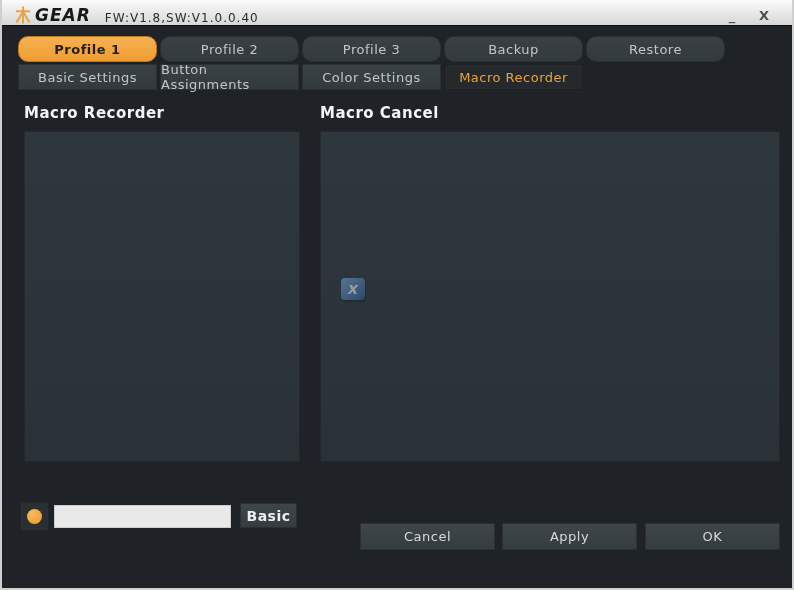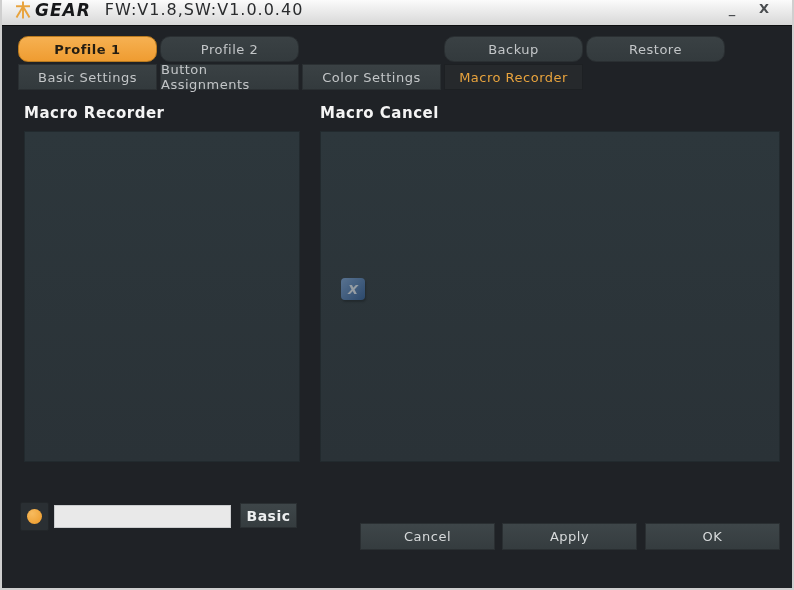--- a/index.html
+++ b/index.html
@@ -10,30 +10,30 @@
     position:relative; width:794px; height:590px;
     background:#1f2226; overflow:hidden;
     border:2px solid #cfcfcf; border-top:none;
   }
 
   
   .titlebar {
     position:absolute; top:0; left:0; right:0; height:26px;
     background:linear-gradient(#fbfbfb,#d7d7d7);
     border-bottom:1px solid #0e0f10;
-    display:flex; align-items:flex-start; padding:0 8px;
+    display:flex; align-items:flex-end; padding:0 8px;
   }
   .logo-wrap { display:flex; align-items:center; gap:3px; margin-left:4px; }
   .logo-mark { width:18px; height:18px; display:block; }
   .logo-text {
     font-size:17px; font-weight:bold; color:#17181a;
     letter-spacing:1px; font-style:italic;
   }
   .fw-text {
-    margin-left:14px; font-size:16px; color:#2a2c2e; letter-spacing:1px;
+    margin-left:14px; font-size:12px; color:#2a2c2e; letter-spacing:1px;
   }
   .win-controls { margin-left:auto; display:flex; gap:16px; padding-right:12px; }
   .win-btn {
     font-size:13px; font-weight:bold; color:#4a4d50; cursor:default;
     line-height:18px; width:16px; text-align:center;
   }
 
   
   .tab {
     position:absolute; height:26px; width:139px;
@@ -139,20 +139,21 @@
     </div>
     <span class="fw-text">FW:V1.8,SW:V1.0.0.40</span>
     <div class="win-controls">
       <span class="win-btn">_</span>
       <span class="win-btn">X</span>
     </div>
   </div>
 
   <div class="tab row1 c1 active-profile">Profile 1</div>
   <div class="tab row1 c2">Profile 2</div>
+  <div class="tab row1 c3">Profile 3</div>
   <div class="tab row1 c4">Backup</div>
   <div class="tab row2 c1">Basic Settings</div>
 
   <div class="tab row1 c5">Restore</div>
   <div class="tab row2 c2">Button Assignments</div>
   <div class="tab row2 c3">Color Settings</div>
   <div class="tab row2 c4 active-setting">Macro Recorder</div>
 
   <div id="hd-recorder" class="panel-heading">Macro Recorder</div>
   <div id="hd-library" class="panel-heading">Macro Cancel</div>

